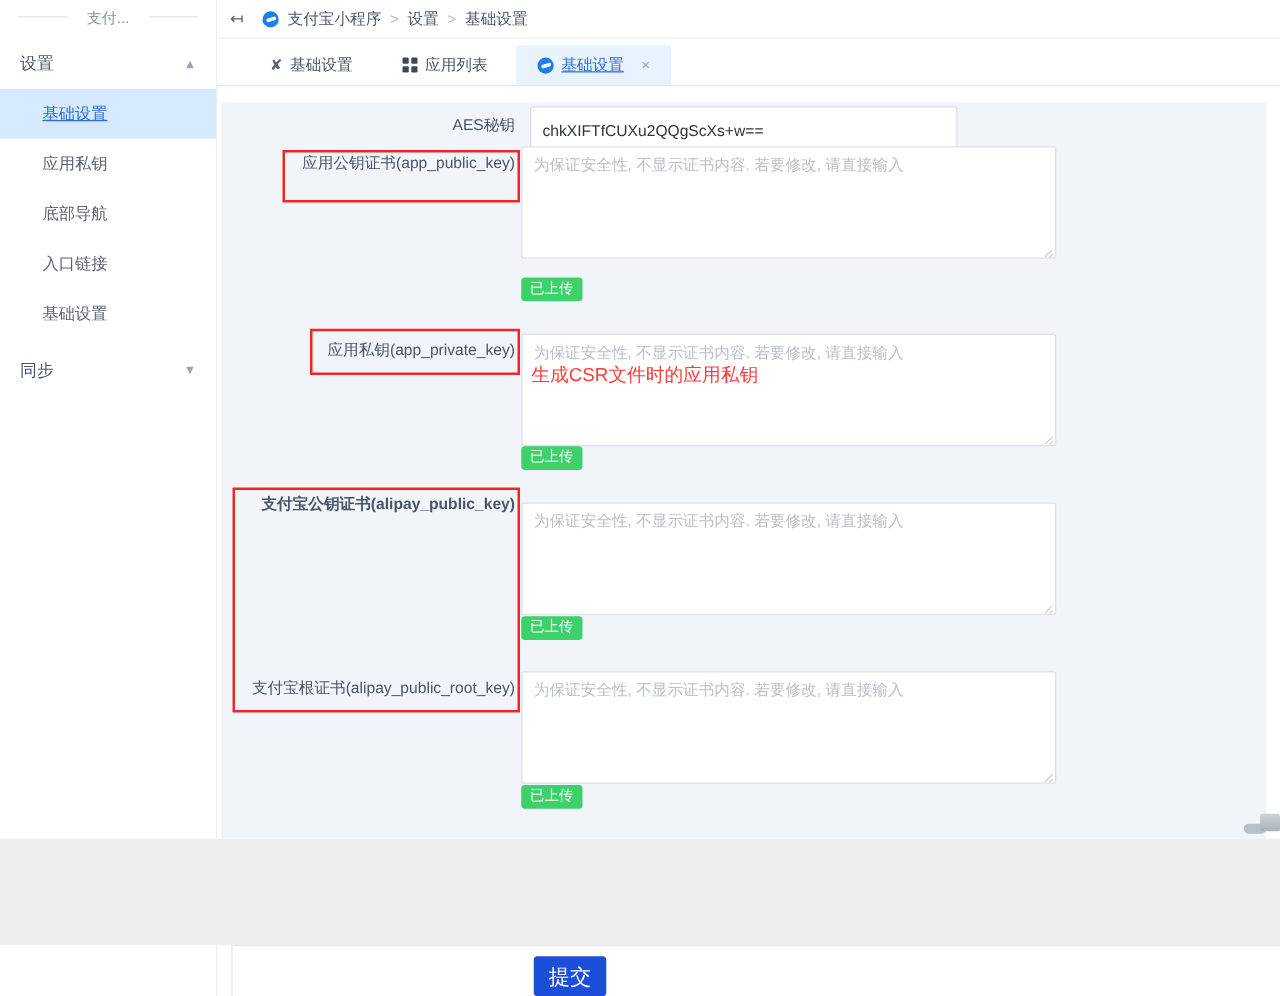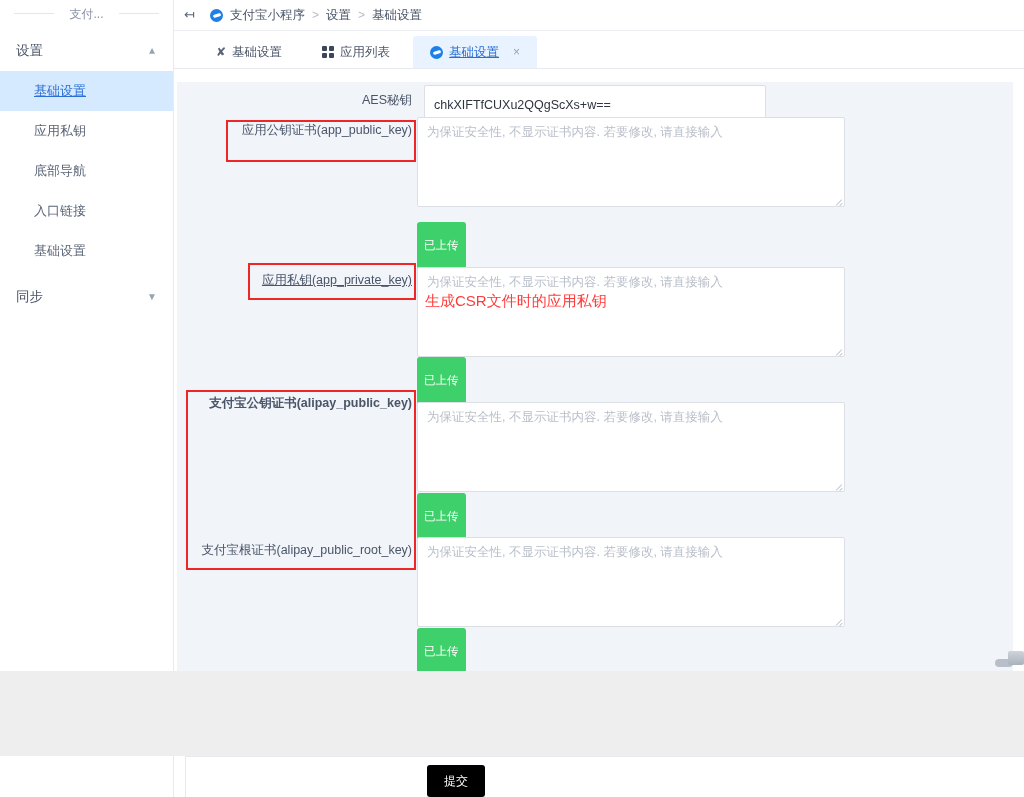--- a/index.html
+++ b/index.html
@@ -182,21 +182,21 @@
     content: ""; position: absolute; background: #c3c8d0; height: 1px;
   }
   .resize-grip::before { width: 8px; transform: rotate(-45deg); top: 5px; left: 0; }
   .resize-grip::after  { width: 4px; transform: rotate(-45deg); top: 7px; left: 4px; }
 
   .badge-uploaded {
     position: absolute;
     background: #3ed06a;
     color: #fff;
     font-size: 11.5px;
-    padding: 16px 7px;
+    padding: 2px 7px;
     border-radius: 3px;
     line-height: 15px;
   }
   .red-note {
     position: absolute;
     color: #ff3b3b;
     font-size: 15px;
     line-height: 18px;
     white-space: nowrap;
   }
@@ -241,23 +241,23 @@
     background: #ffffff;
     border-top: 1px solid #e6e9ee;
   }
   .footer-left-edge {
     position: absolute; left: 185px; top: 756px; width: 1px; height: 41px; background: #e6e9ee;
   }
   .submit-btn {
     position: absolute;
     left: 427px; top: 765px;
     width: 58px; height: 32px;
-    background: #000000;
+    background: #1d4ed8;
     color: #fff;
-    font-size: 12px;
+    font-size: 17px;
     border: none;
     border-radius: 3px;
     cursor: pointer;
     font-family: "Liberation Sans", sans-serif;
   }
 </style>
 </head>
 <body>
 
 <div id="app">
@@ -332,21 +332,21 @@
     <div class="form-panel">
 
       <div class="f-label" style="left:150px; top:10px; width:85px;">AES秘钥</div>
       <input class="f-input" style="left: 247px; top: 3px; width: 342px; height: 40px;" value="chkXIFTfCUXu2QQgScXs+w==">
 
       <div class="f-label" style="left:60px; top:40px; width:175px;">应用公钥证书(app_public_key)</div>
       <textarea class="f-textarea" style="left: 240px; top: 35px; width: 428px; height: 90px;" placeholder="为保证安全性, 不显示证书内容. 若要修改, 请直接输入"></textarea>
       <span class="resize-grip" style="left:658px; top:115px;"></span>
       <span class="badge-uploaded" style="left:240px; top:140px;">已上传</span>
 
-      <div class="f-label" style="left:80px; top:190px; width:155px;text-decoration:underline;">应用私钥(app_private_key)</div>
+      <div class="f-label" style="left:80px; top:190px; width:155px;">应用私钥(app_private_key)</div>
       <textarea class="f-textarea" style="left: 240px; top: 185px; width: 428px; height: 90px;" placeholder="为保证安全性, 不显示证书内容. 若要修改, 请直接输入"></textarea>
       <span class="resize-grip" style="left:658px; top:265px;"></span>
       <div class="red-note" style="left:248px; top:210px;">生成CSR文件时的应用私钥</div>
       <span class="badge-uploaded" style="left:240px; top:275px;">已上传</span>
 
       <div class="f-label" style="left:20px; top:313px; width:215px;font-weight:bold;">支付宝公钥证书(alipay_public_key)</div>
       <textarea class="f-textarea" style="left: 240px; top: 320px; width: 428px; height: 90px;" placeholder="为保证安全性, 不显示证书内容. 若要修改, 请直接输入"></textarea>
       <span class="resize-grip" style="left:658px; top:400px;"></span>
       <span class="badge-uploaded" style="left:240px; top:411px;">已上传</span>
 

